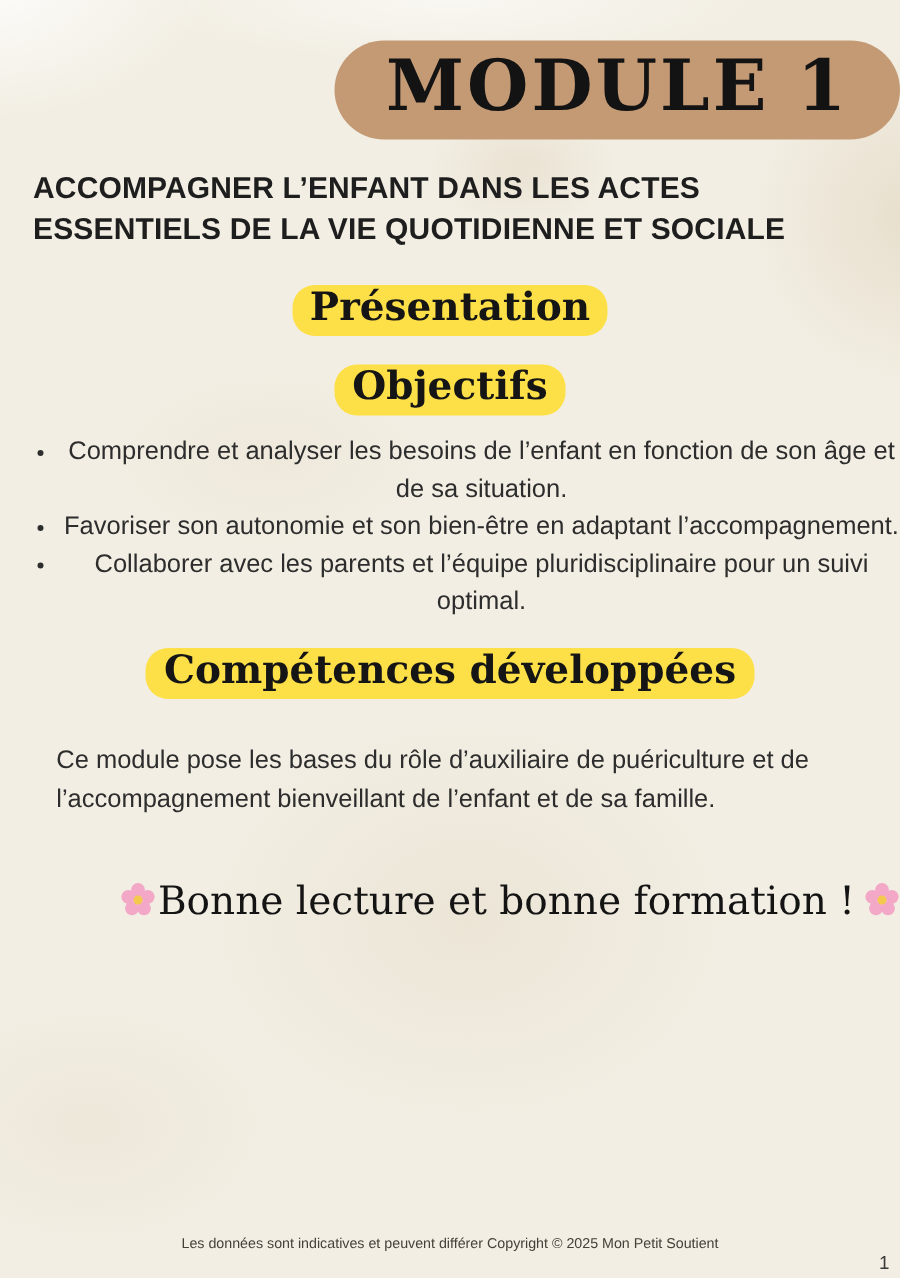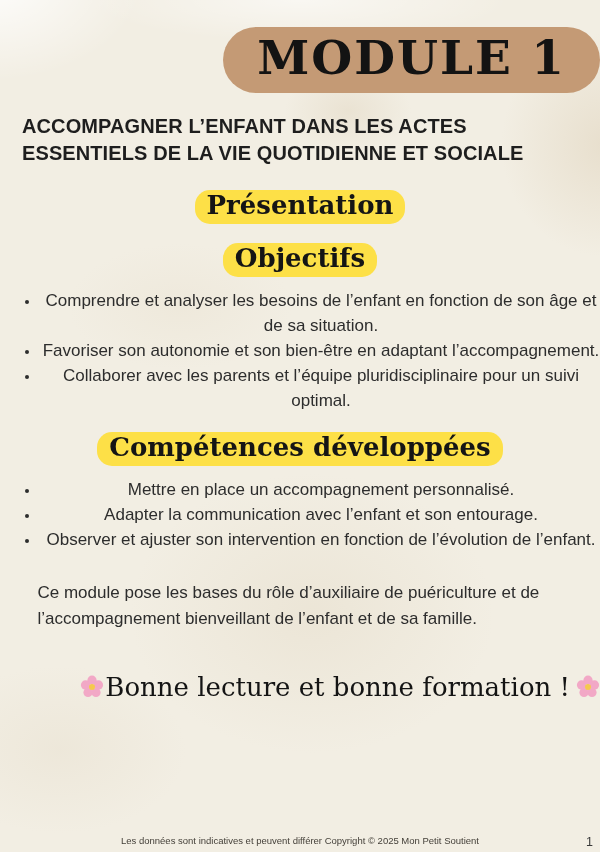--- a/index.html
+++ b/index.html
@@ -104,21 +104,21 @@
     line-height: 32px;
     color: #141414;
     white-space: nowrap;
   }
   .flower { vertical-align: -3px; }
   .flower-left  { margin-right: 1px; }
   .flower-right { margin-left: 6px; }
 
   .footer-disclaimer {
     position: absolute;
-    left: 0; right: 0; bottom: 5px;
+    left: 0; right: 0; bottom: 16px;
     text-align: center;
     font-size: 9.5px;
     line-height: 12px;
     color: #45413a;
     z-index: 1;
   }
   .page-number {
     position: absolute;
     right: 7px; bottom: 3px;
     font-size: 12.5px;
@@ -151,25 +151,20 @@
   <ul class="bullets">
     <li>Comprendre et analyser les besoins de l’enfant en fonction de son âge et de sa situation.</li>
     <li>Favoriser son autonomie et son bien-être en adaptant l’accompagnement.</li>
     <li>Collaborer avec les parents et l’équipe pluridisciplinaire pour un suivi optimal.</li>
   </ul>
 
   <div class="section-title-wrap stw-competences">
     <span class="section-title">Compétences développées</span>
   </div>
 
-  <ul class="bullets">
-    <li>Mettre en place un accompagnement personnalisé.</li>
-    <li>Adapter la communication avec l’enfant et son entourage.</li>
-    <li>Observer et ajuster son intervention en fonction de l’évolution de l’enfant.</li>
-  </ul>
 
   <p class="closing">Ce module pose les bases du rôle d’auxiliaire de puériculture et de l’accompagnement bienveillant de l’enfant et de sa famille.</p>
 
   <div class="farewell">
     <svg class="flower flower-left" width="24" height="24" viewBox="0 0 24 24" aria-hidden="true">
       <circle cx="12" cy="5.2" r="4.6" fill="#f2a8c6"></circle>
       <circle cx="18.5" cy="9.9" r="4.6" fill="#f2a8c6"></circle>
       <circle cx="16" cy="17.5" r="4.6" fill="#f2a8c6"></circle>
       <circle cx="8" cy="17.5" r="4.6" fill="#f2a8c6"></circle>
       <circle cx="5.5" cy="9.9" r="4.6" fill="#f2a8c6"></circle>

